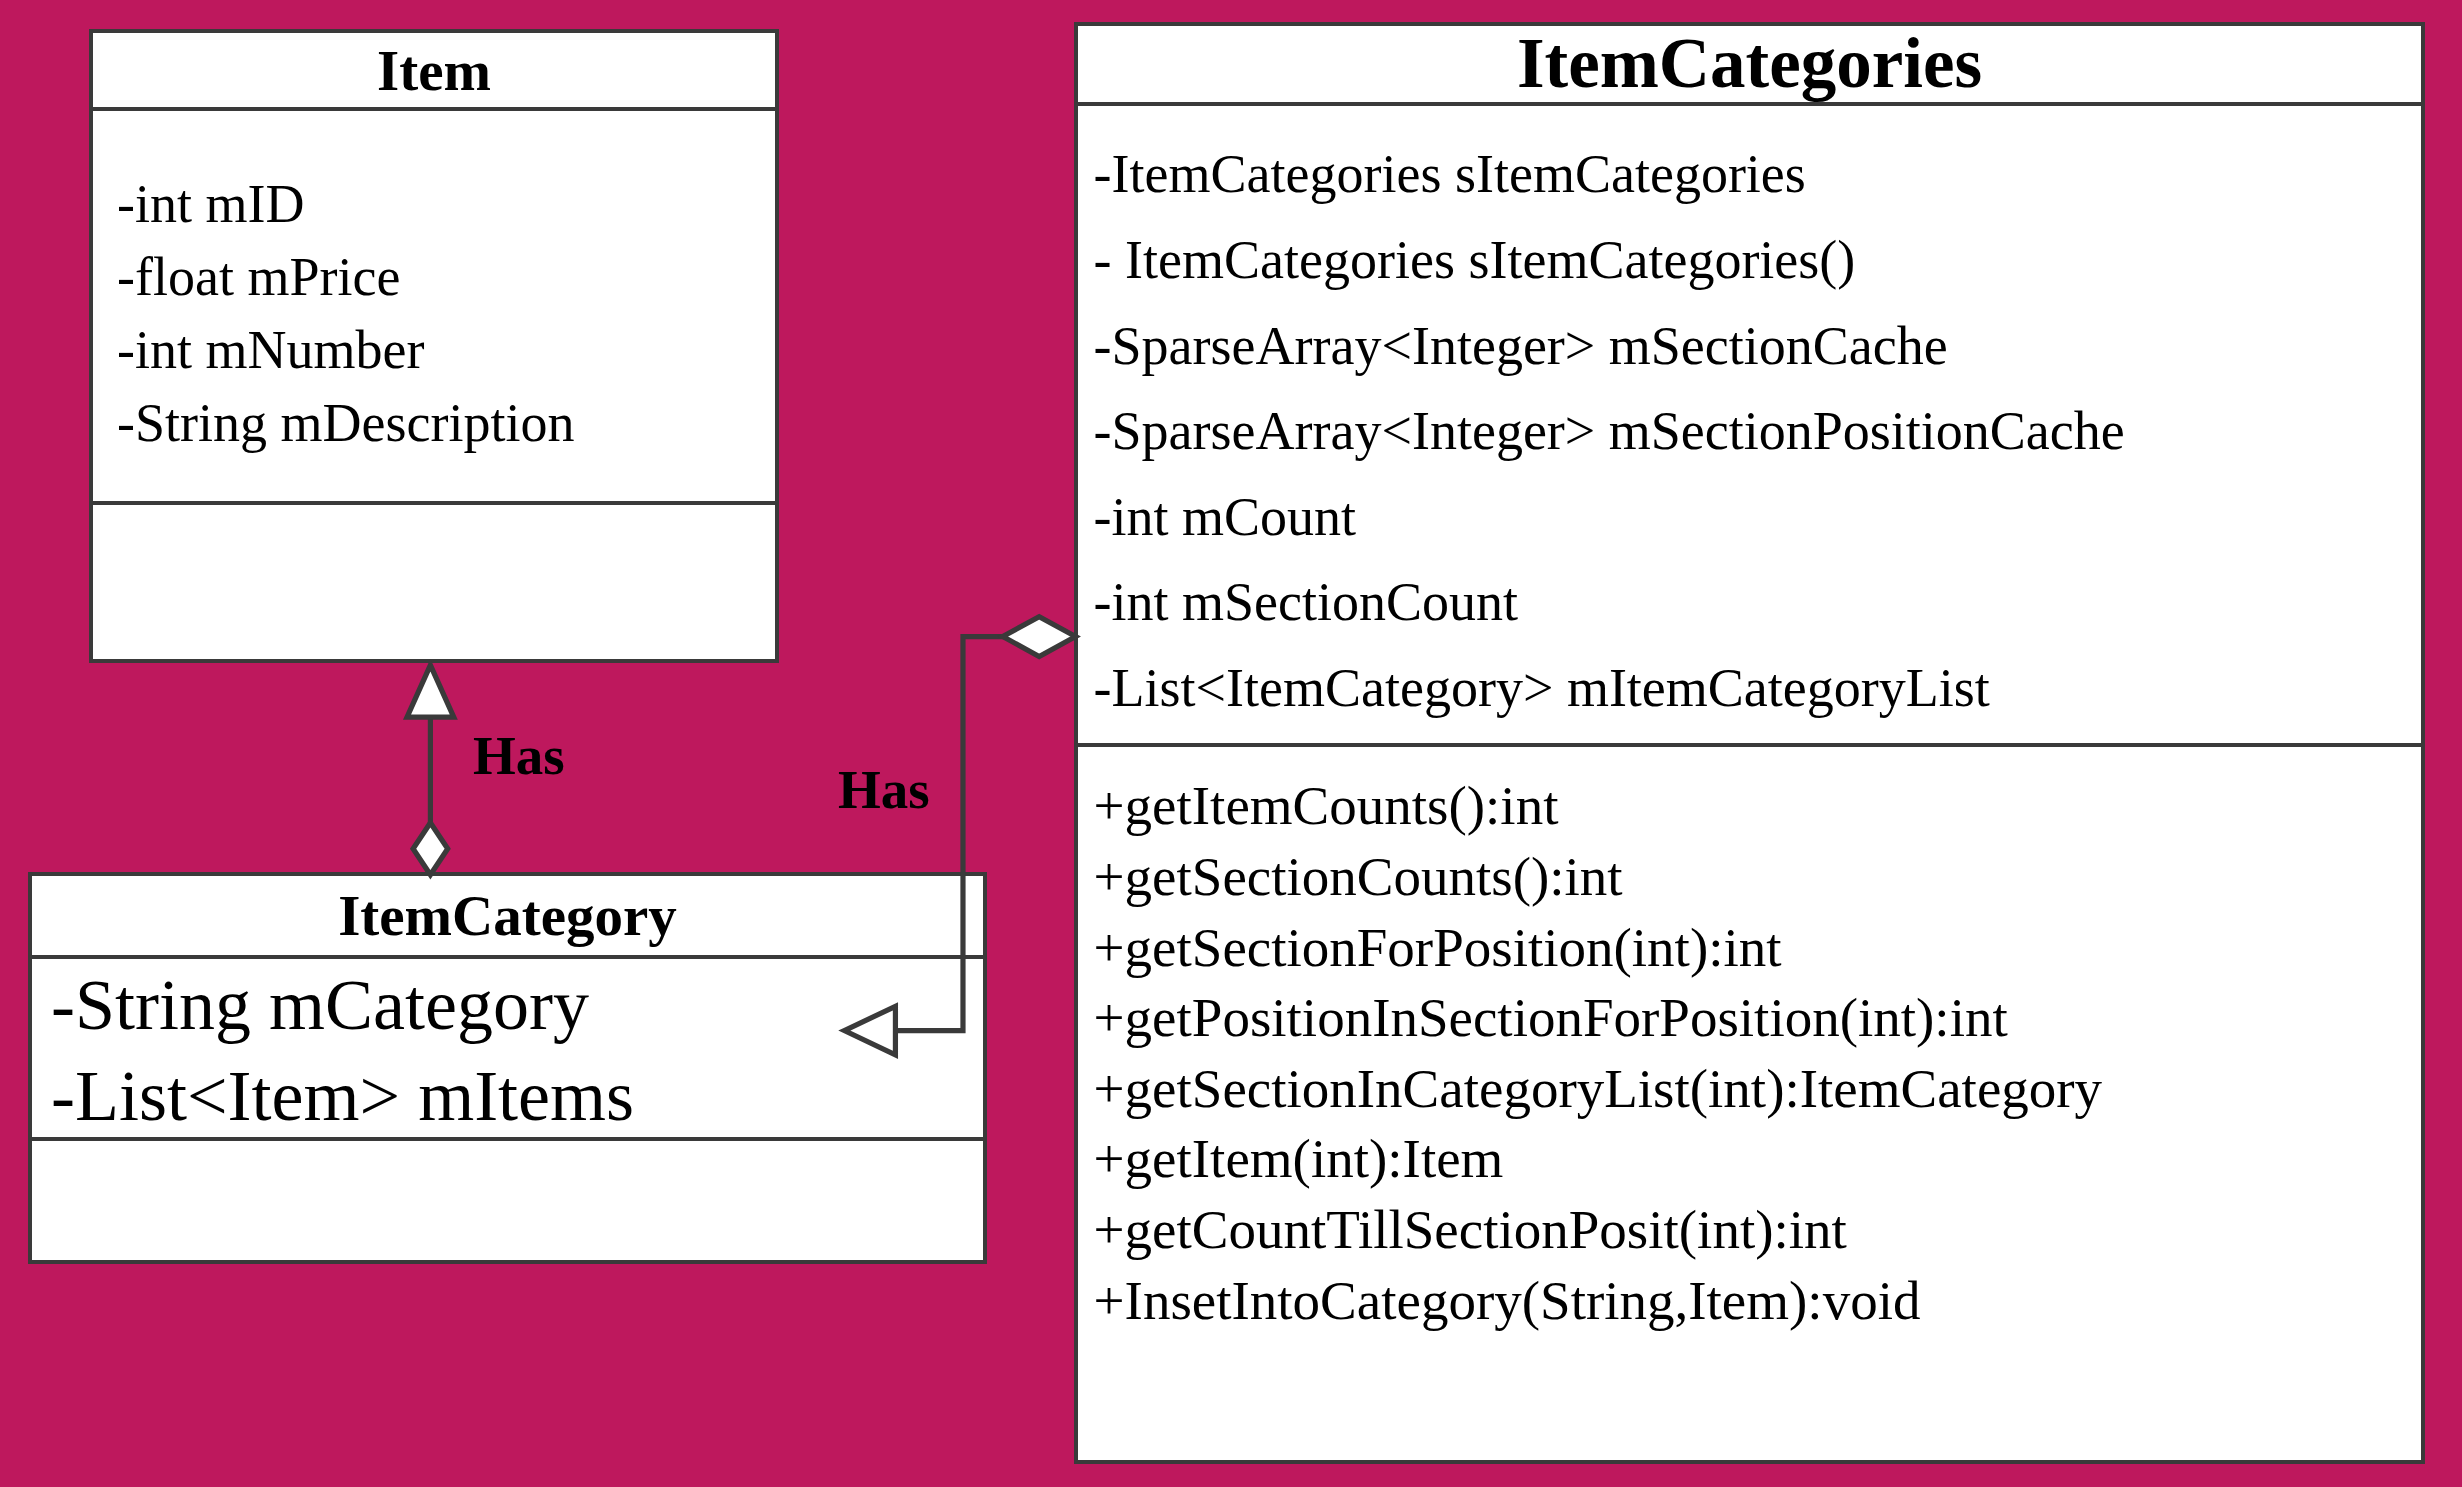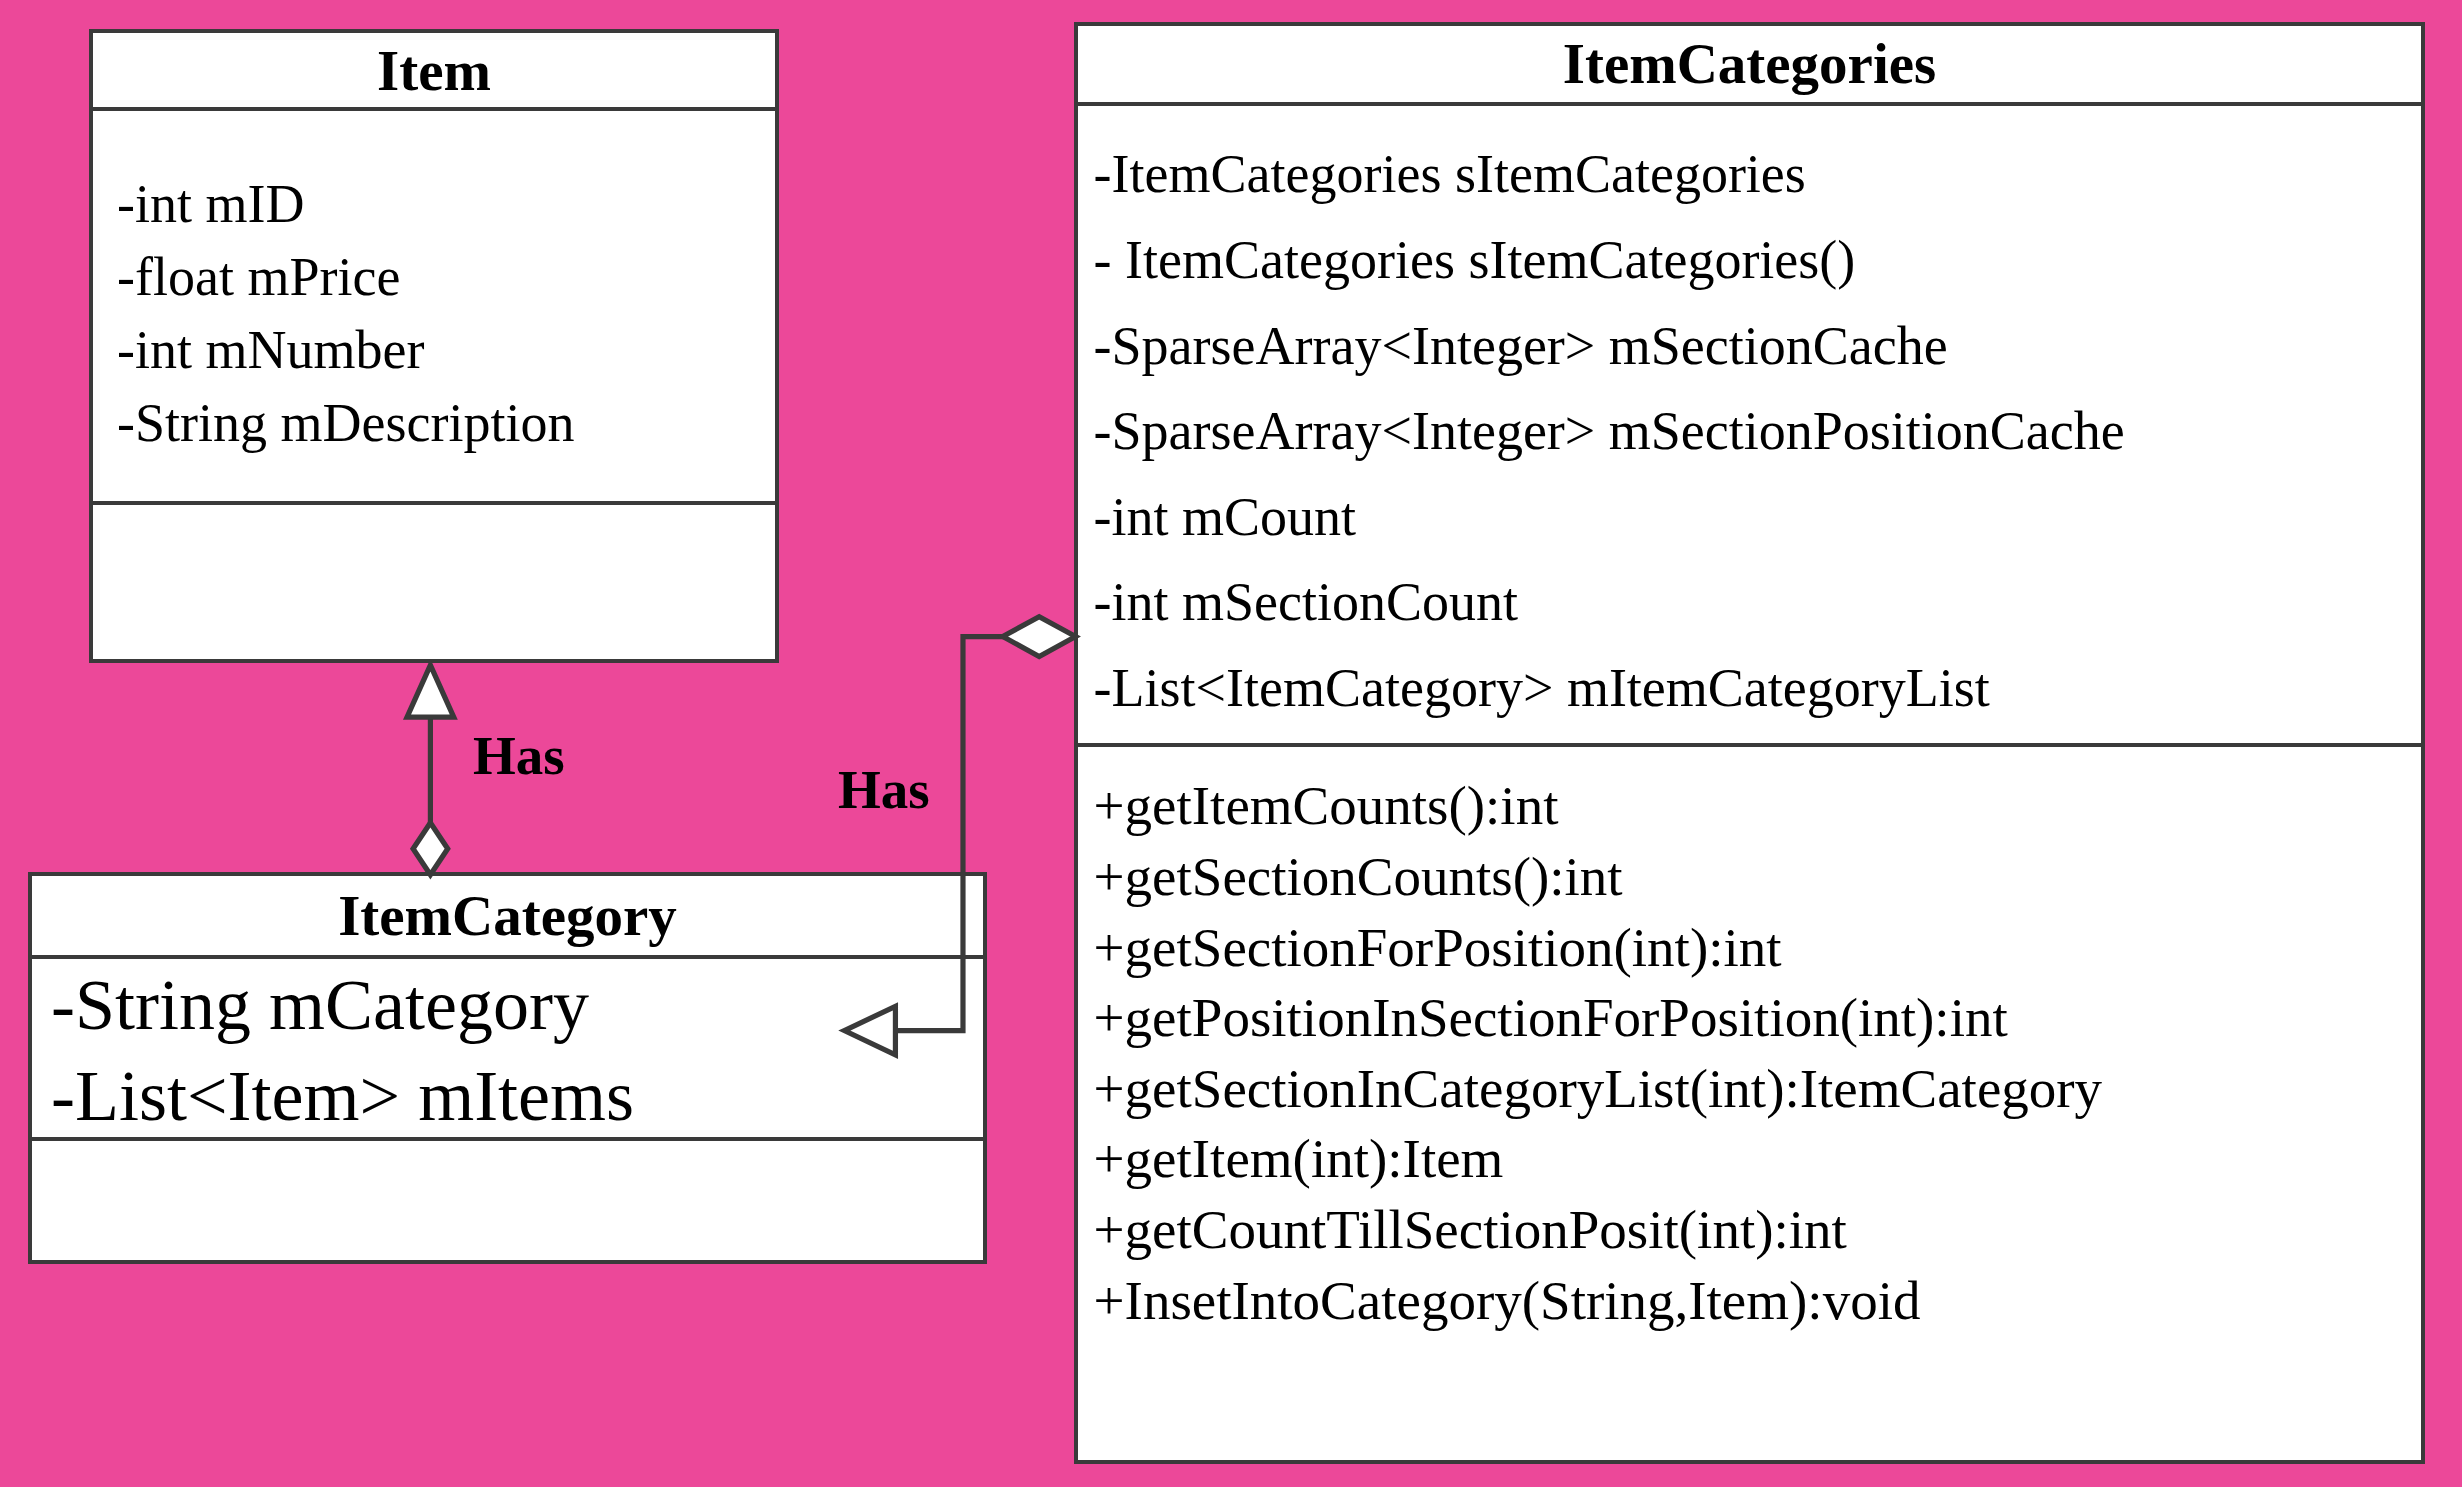--- a/index.html
+++ b/index.html
@@ -5,21 +5,21 @@
 <style>
   html, body {
     margin: 0;
     padding: 0;
     background: #ffffff;
   }
   #canvas {
     position: relative;
     width: 2462px;
     height: 1487px;
-    background: #ec4899;
+    background: #be185d;
     overflow: hidden;
     font-family: "Liberation Serif", "DejaVu Serif", serif;
     color: #000000;
   }
 
   
   .uml-class {
     position: absolute;
     box-sizing: border-box;
     background: #ffffff;
@@ -96,21 +96,21 @@
 
   
   #class-itemcategories {
     left: 1074px;
     top: 21.7px;
     width: 1351px;
     height: 1442px;
   }
   #class-itemcategories .uml-title {
     height: 80px;
-    font-size: 57px;
+    font-size: 71px;
   }
   #class-itemcategories .attrs {
     height: 641px;
     padding: 14px 0 0 15.6px;
     font-size: 54px;
     gap: 16px;
   }
   #class-itemcategories .attrs .uml-row { padding: 7.8px 0; }
   #class-itemcategories .ops {
     height: 708px;

